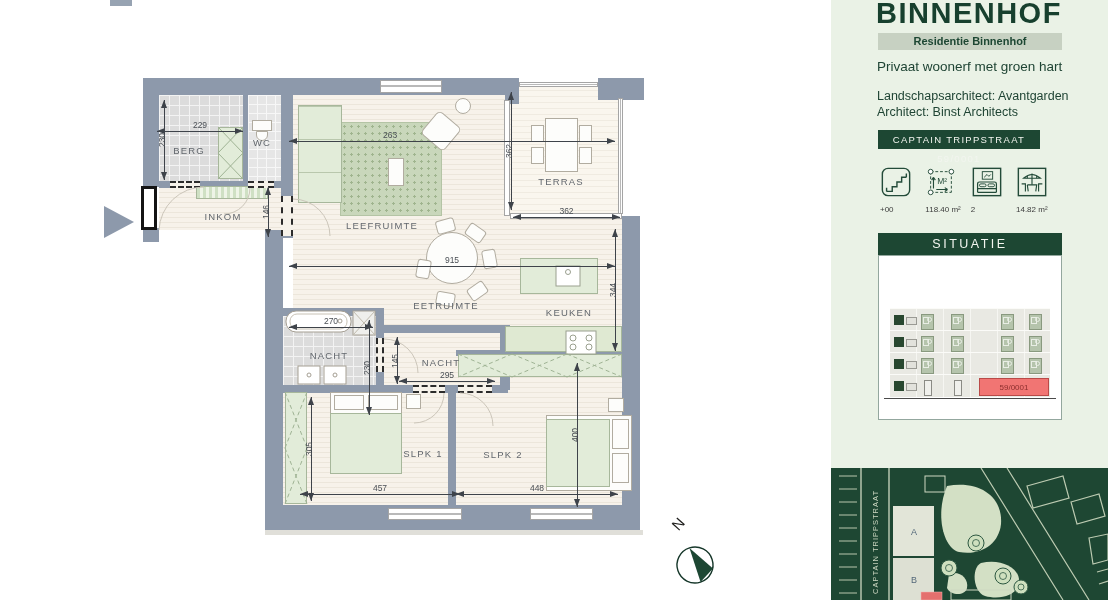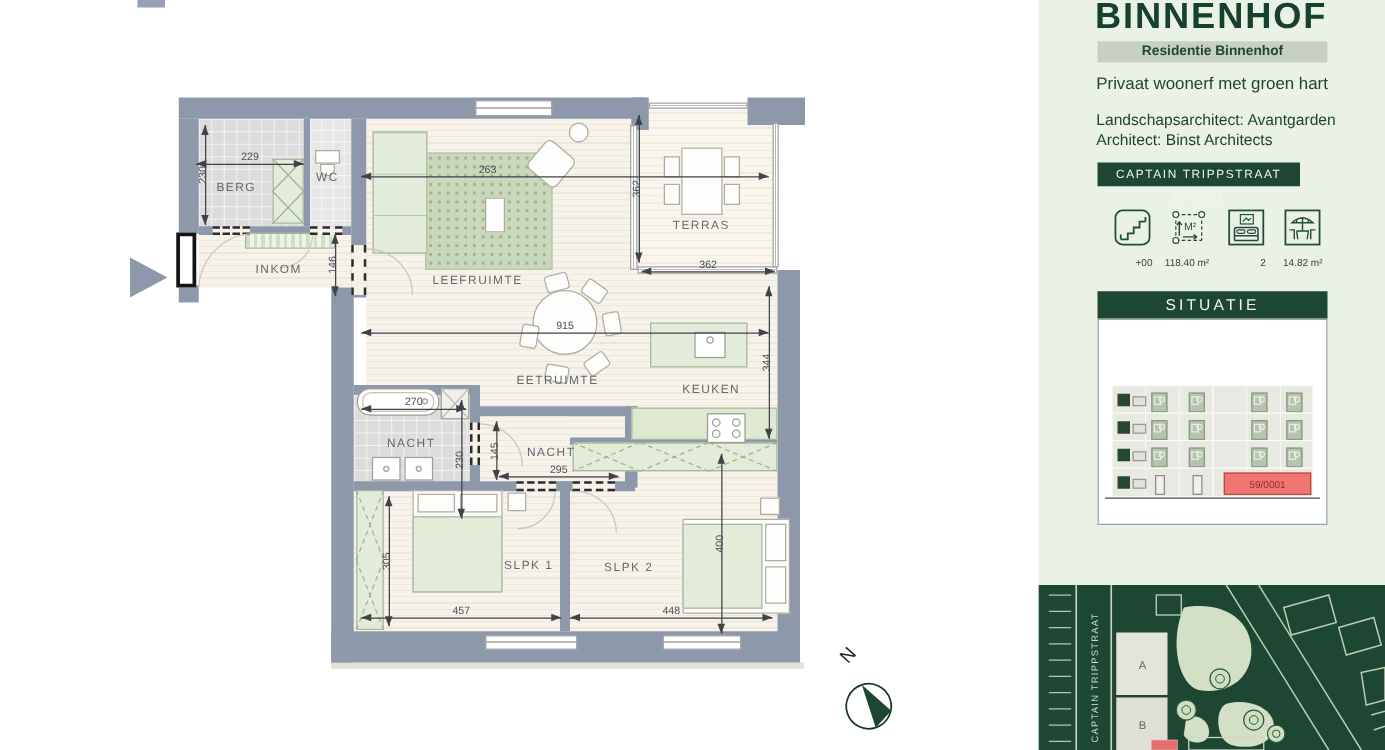--- a/index.html
+++ b/index.html
@@ -36,21 +36,21 @@
   #top-stub{position:absolute;left:110px;top:0;width:22px;height:6px;background:#97a3b2;z-index:2;}
   #plan-shadow{position:absolute;left:265px;top:530px;width:378px;height:5px;background:#e0dfd9;z-index:1;}
   
   #sidebar{position:absolute;left:831px;top:0;width:277px;height:468px;background:#eaf2e6;z-index:1;}
   .sb-title{position:absolute;left:45px;top:-3px;font-size:29px;font-weight:700;letter-spacing:1.5px;color:#17402e;}
   .sb-badge{position:absolute;left:47px;top:33px;width:184px;height:17px;line-height:17px;background:#c7d1c2;color:#1d4733;font-size:11px;font-weight:700;text-align:center;}
   .sb-tagline{position:absolute;left:46px;top:59px;font-size:13.5px;color:#1f4434;}
   .sb-arch{position:absolute;left:46px;top:89px;font-size:12.5px;line-height:1.25;color:#1f4434;}
   .sb-addr{position:absolute;left:47px;top:130px;width:162px;height:19px;line-height:19px;background:#1d4733;color:#f2f5ef;font-size:9.5px;letter-spacing:1.3px;text-align:center;}
   .sb-stats{position:absolute;left:49px;top:166px;width:178px;display:flex;justify-content:space-between;}
-  .stat{width:42px;text-align:right;}
+  .stat{width:42px;text-align:left;}
   .stat .slab{display:block;margin-top:3px;font-size:8px;color:#3c3c3c;}
   .sb-sit-h{position:absolute;left:47px;top:233px;width:184px;height:22px;line-height:22px;background:#1d4733;color:#f2f5ef;font-size:12.5px;letter-spacing:2.5px;text-align:center;}
   .sb-sit-box{position:absolute;left:47px;top:255px;width:184px;height:165px;background:#fff;border:1px solid #93a79e;box-sizing:border-box;}
   .elev{position:absolute;left:11px;top:52px;width:160px;height:90px;padding-left:12px;}
   .el-row{position:absolute;left:0;width:160px;height:22px;background:#e9e9e3;border-top:1px solid #fbfbf8;background-image:repeating-linear-gradient(90deg,transparent 0 26px,#f6f6f2 26px 27px);}
   .el-win-d{position:absolute;left:4px;top:6px;width:10px;height:10px;background:#28472f;}
   .el-win-l{position:absolute;left:16px;top:8px;width:11px;height:8px;background:#e2e2dc;border:1px solid #9a9a94;box-sizing:border-box;}
   .el-door{position:absolute;top:5px;width:13px;height:16px;background:#b5c4ac;border:1px solid #89997f;box-sizing:border-box;}
   .el-door::after{content:"";position:absolute;left:1px;top:2px;width:4px;height:5px;border:1px solid #e9eee5;}
   .el-door::before{content:"";position:absolute;right:1px;top:2px;width:3px;height:3px;border:1px solid #e9eee5;border-radius:50%;}
@@ -220,21 +220,21 @@
       </div>
     <div class="dim-v" style="left:397px;top:337px;height:47px">
         <span class="lbl">145</span>
       </div>
     <div class="dim-h" style="left:399px;top:381px;width:96px">
         <span class="lbl">295</span>
       </div>
     <div class="dim-v" style="left:311px;top:397px;height:104px">
         <span class="lbl">305</span>
       </div>
-    <div class="dim-h" style="left:289px;top:494px;width:160px">
+    <div class="dim-h" style="left:300px;top:494px;width:160px">
         <span class="lbl">457</span>
       </div>
     <div class="dim-v" style="left:577px;top:363px;height:144px">
         <span class="lbl">400</span>
       </div>
     <div class="dim-h" style="left:456px;top:494px;width:162px">
         <span class="lbl">448</span>
       </div>
 
     <div class="rlabel" style="left:189px;top:150px">BERG</div>

